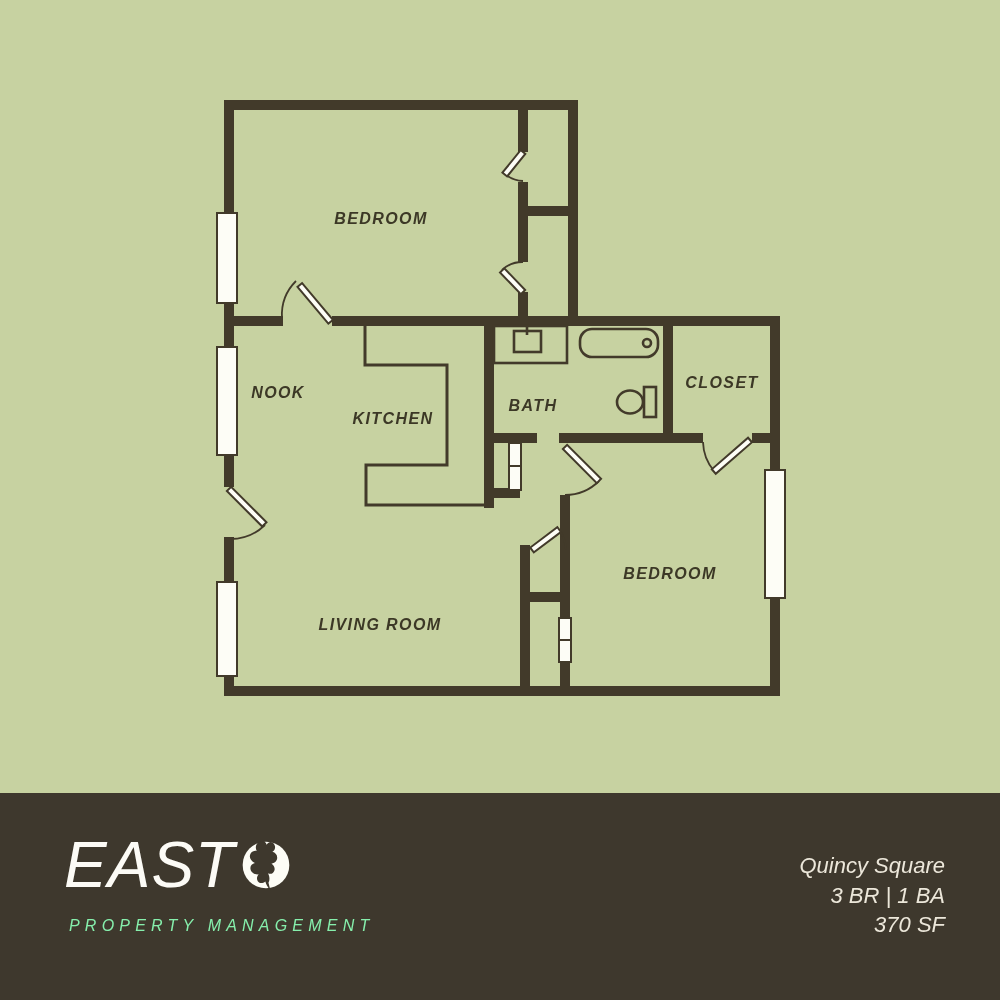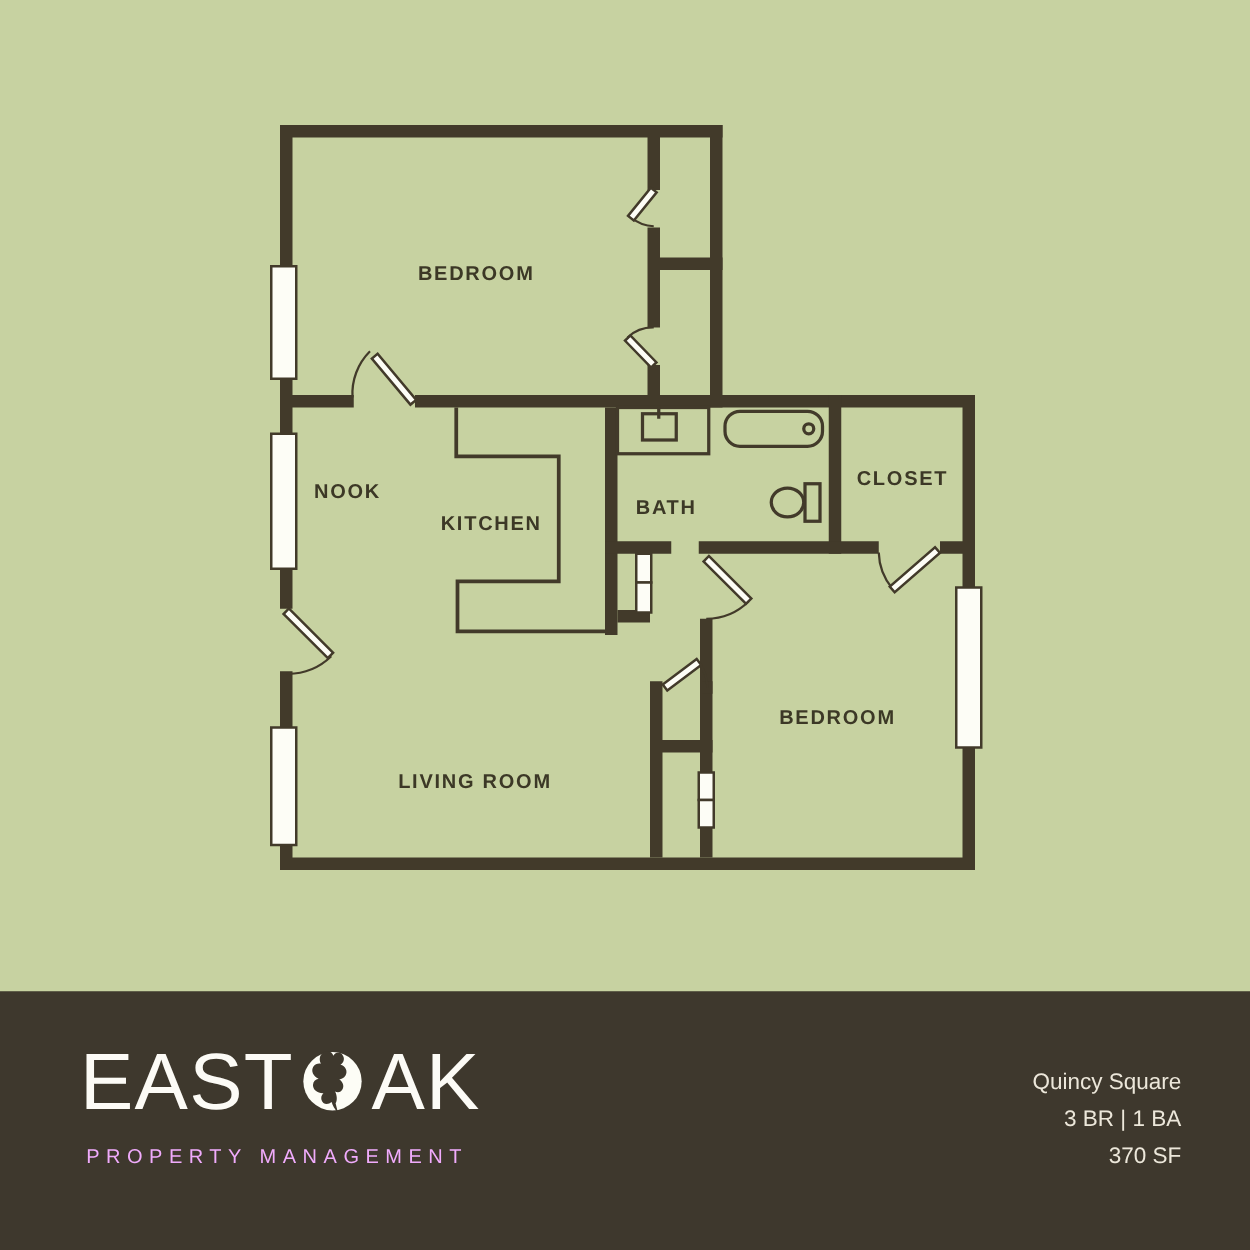--- a/index.html
+++ b/index.html
@@ -1,45 +1,45 @@
 <!DOCTYPE html>
 <html><head>
 <meta charset="utf-8">
 <style>
   html,body{margin:0;padding:0;}
   body{
     width:1000px;height:1000px;position:relative;overflow:hidden;
     background:#c7d2a1;
     font-family:"Liberation Sans",sans-serif;
   }
-  .page{position:absolute;inset:0;}
+  .page{position:absolute;inset:0;font-style:italic;}
   svg.plan{position:absolute;top:0;left:0;display:block;}
 
   .wall{fill:#423a2a;}
   .thin{stroke:#423a2a;fill:none;}
   .win{fill:#fdfdf6;stroke:#423a2a;stroke-width:2;}
   .leafdoor{fill:#fdfdf6;stroke:#423a2a;stroke-width:2;}
   .arc{stroke:#423a2a;stroke-width:1.8;fill:none;}
   .fixture{stroke:#423a2a;stroke-width:2.6;fill:none;}
   .label{font-family:"Liberation Sans",sans-serif;font-weight:700;font-size:16px;letter-spacing:1.4px;fill:#3c3826;}
 
   .footer{
     position:absolute;left:0;top:793px;width:1000px;height:207px;
     background:#3e382d;color:#fcfbf6;
   }
   .brand{position:absolute;left:64px;top:40px;display:flex;align-items:center;}
   .brand-part{font-size:64px;font-weight:300;letter-spacing:1px;line-height:1;color:#fcfbf6;}
   .oak{margin:0 3px;display:block;}
   .tagline{
     position:absolute;left:69px;top:124px;
-    font-size:16px;font-weight:400;letter-spacing:5.2px;color:#f0abfc;white-space:nowrap;
+    font-size:16px;font-weight:400;letter-spacing:5.2px;color:#86efac;white-space:nowrap;
   }
   .listing{
     position:absolute;right:55px;top:58px;text-align:right;
-    color:#ece7da;font-size:18px;font-weight:400;line-height:29.5px;
+    color:#ece7da;font-size:22px;font-weight:400;line-height:29.5px;
   }
 </style>
 </head>
 <body>
 
 <div class="page">
 
   <svg class="plan" width="1000" height="793" viewBox="0 0 1000 793">
 
     <g>
@@ -172,21 +172,20 @@
             C-9,19 -13,17 -13,13 C-13,11 -12,9 -10,8
             C-15,7 -18,3 -17,-1 C-16,-4 -14,-5 -11,-5
             C-15,-8 -16,-13 -13,-16 C-11,-18 -8,-18 -6,-17
             C-7,-21 -5,-25 -1,-26 C3,-27 6,-24 6,-21
             C9,-24 13,-23 14,-19 C15,-16 13,-13 10,-12
             C14,-10 15,-5 12,-2 C10,0 8,0 6,0
             C9,3 9,8 5,10 C3,11 1,10 0,9
             C1,13 0,17 -2,19 Z"></path>
         </g>
       </svg>
-      <span class="brand-part">AK</span>
     </div>
 
     <div class="tagline">PROPERTY MANAGEMENT</div>
 
     <div class="listing">
       <div>Quincy Square</div>
       <div>3 BR | 1 BA</div>
       <div>370 SF</div>
     </div>
 

